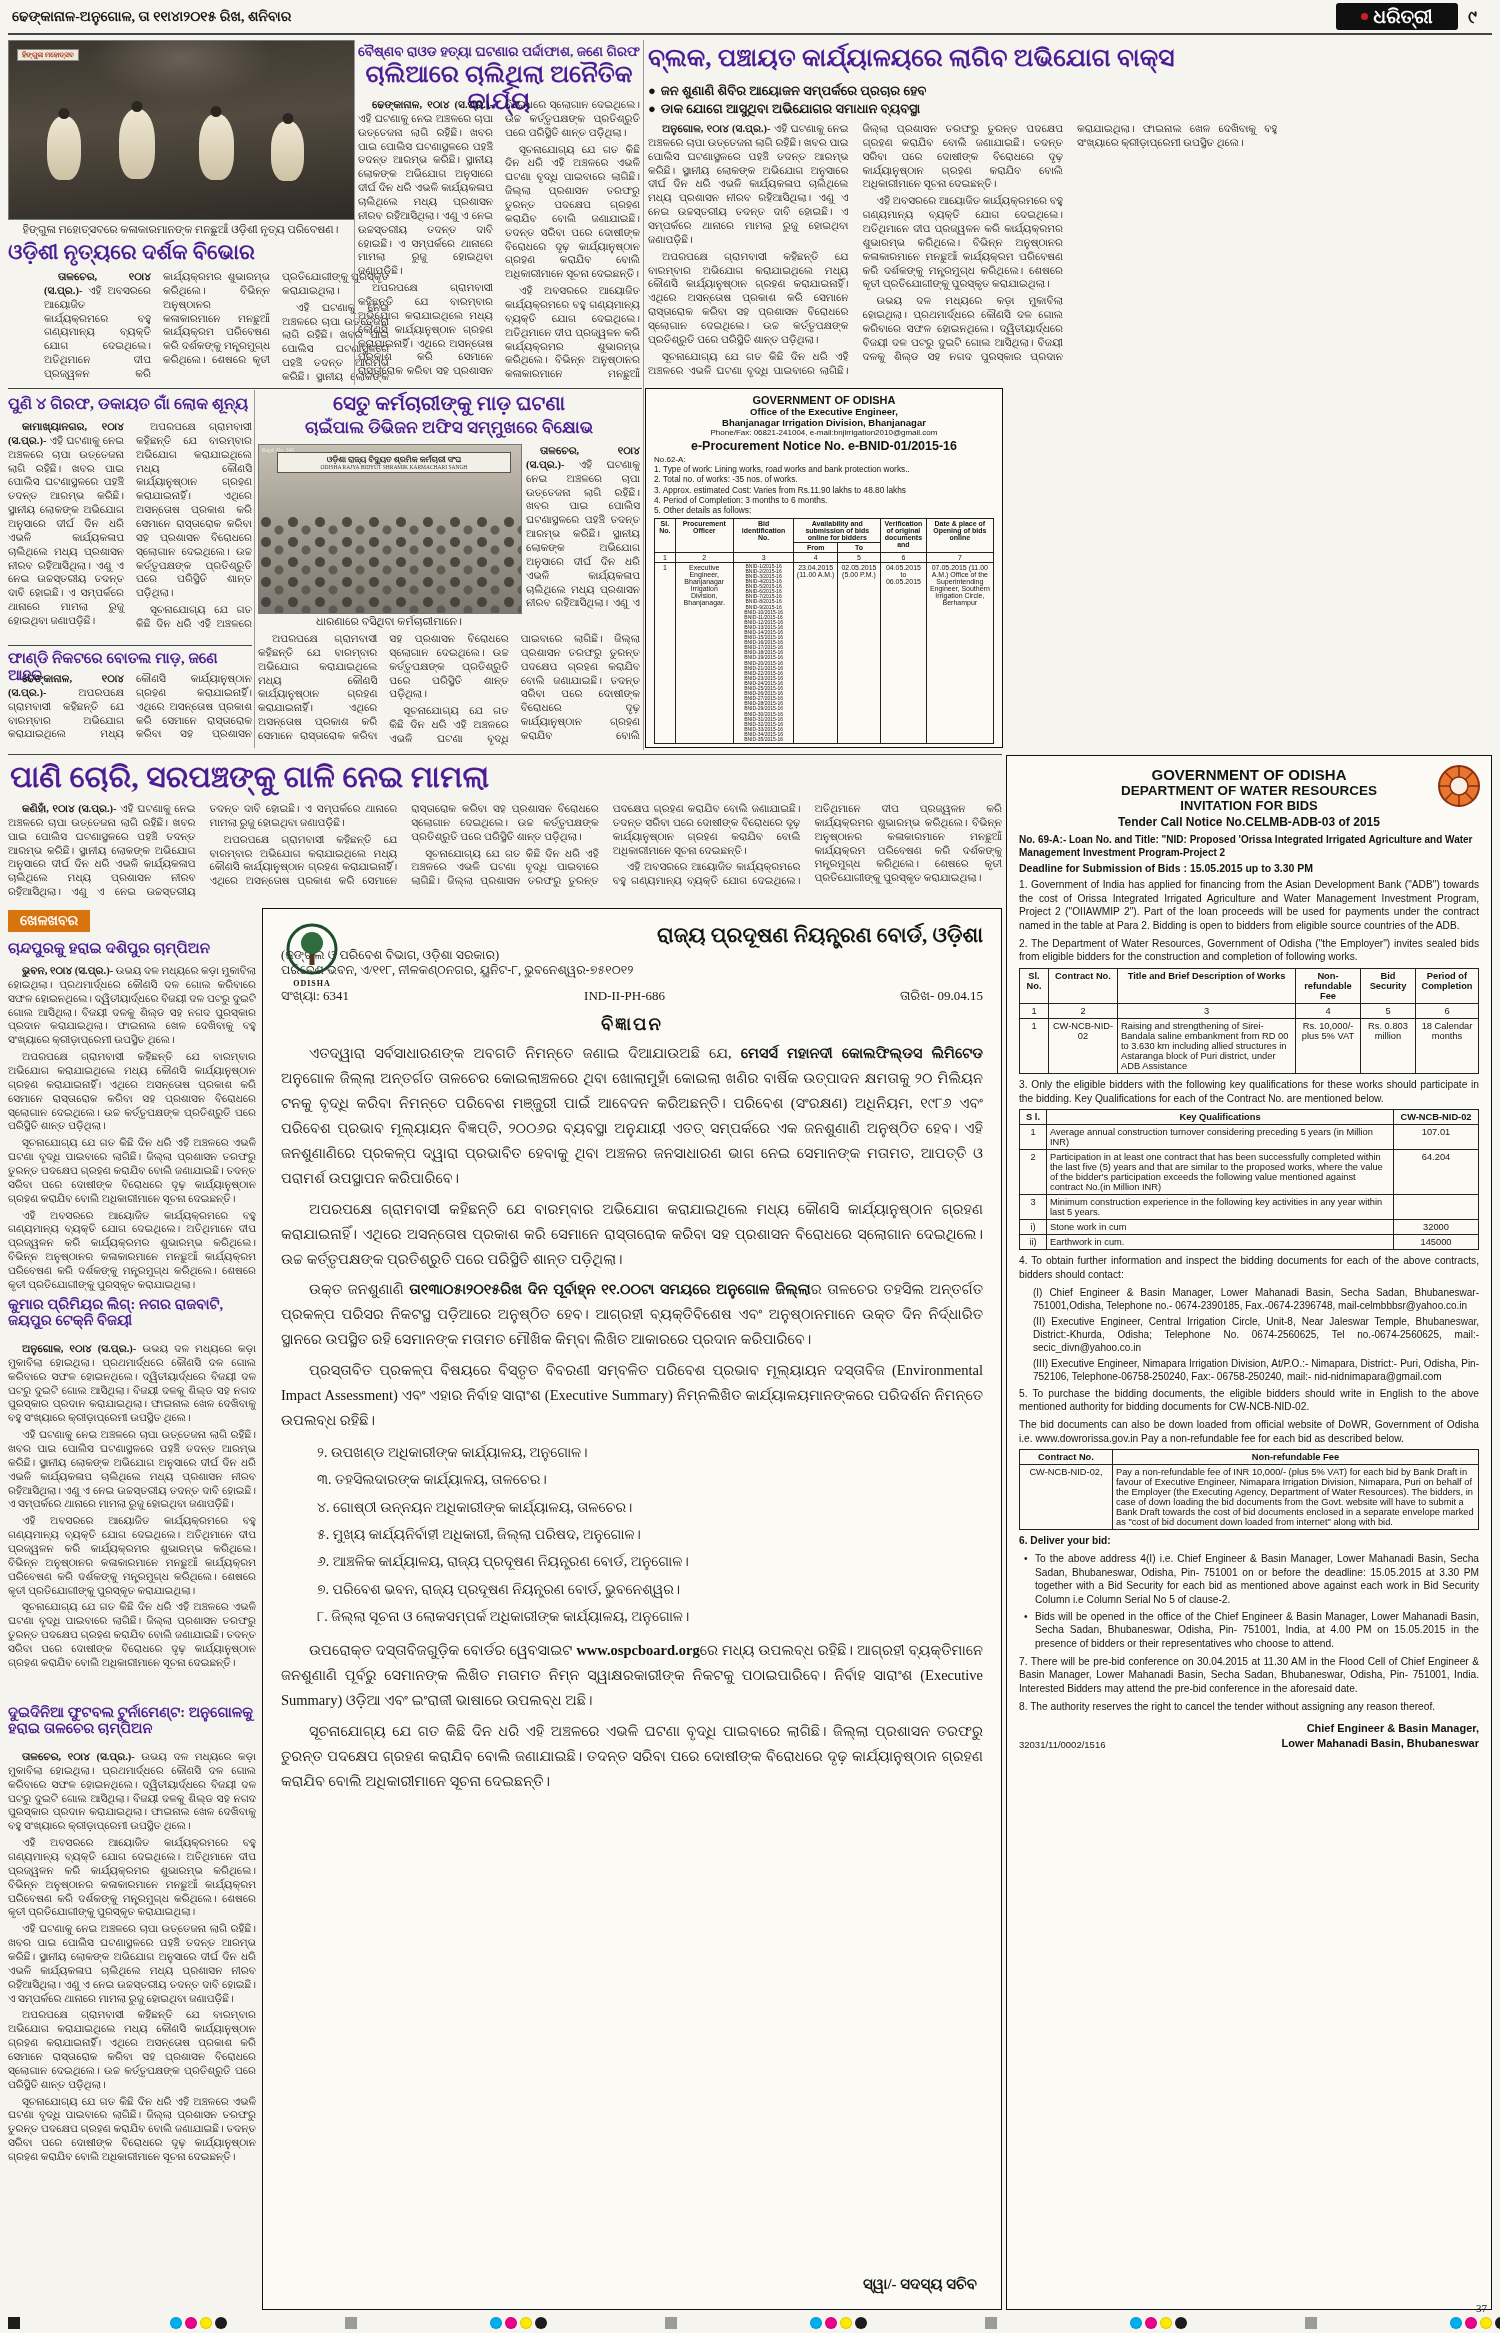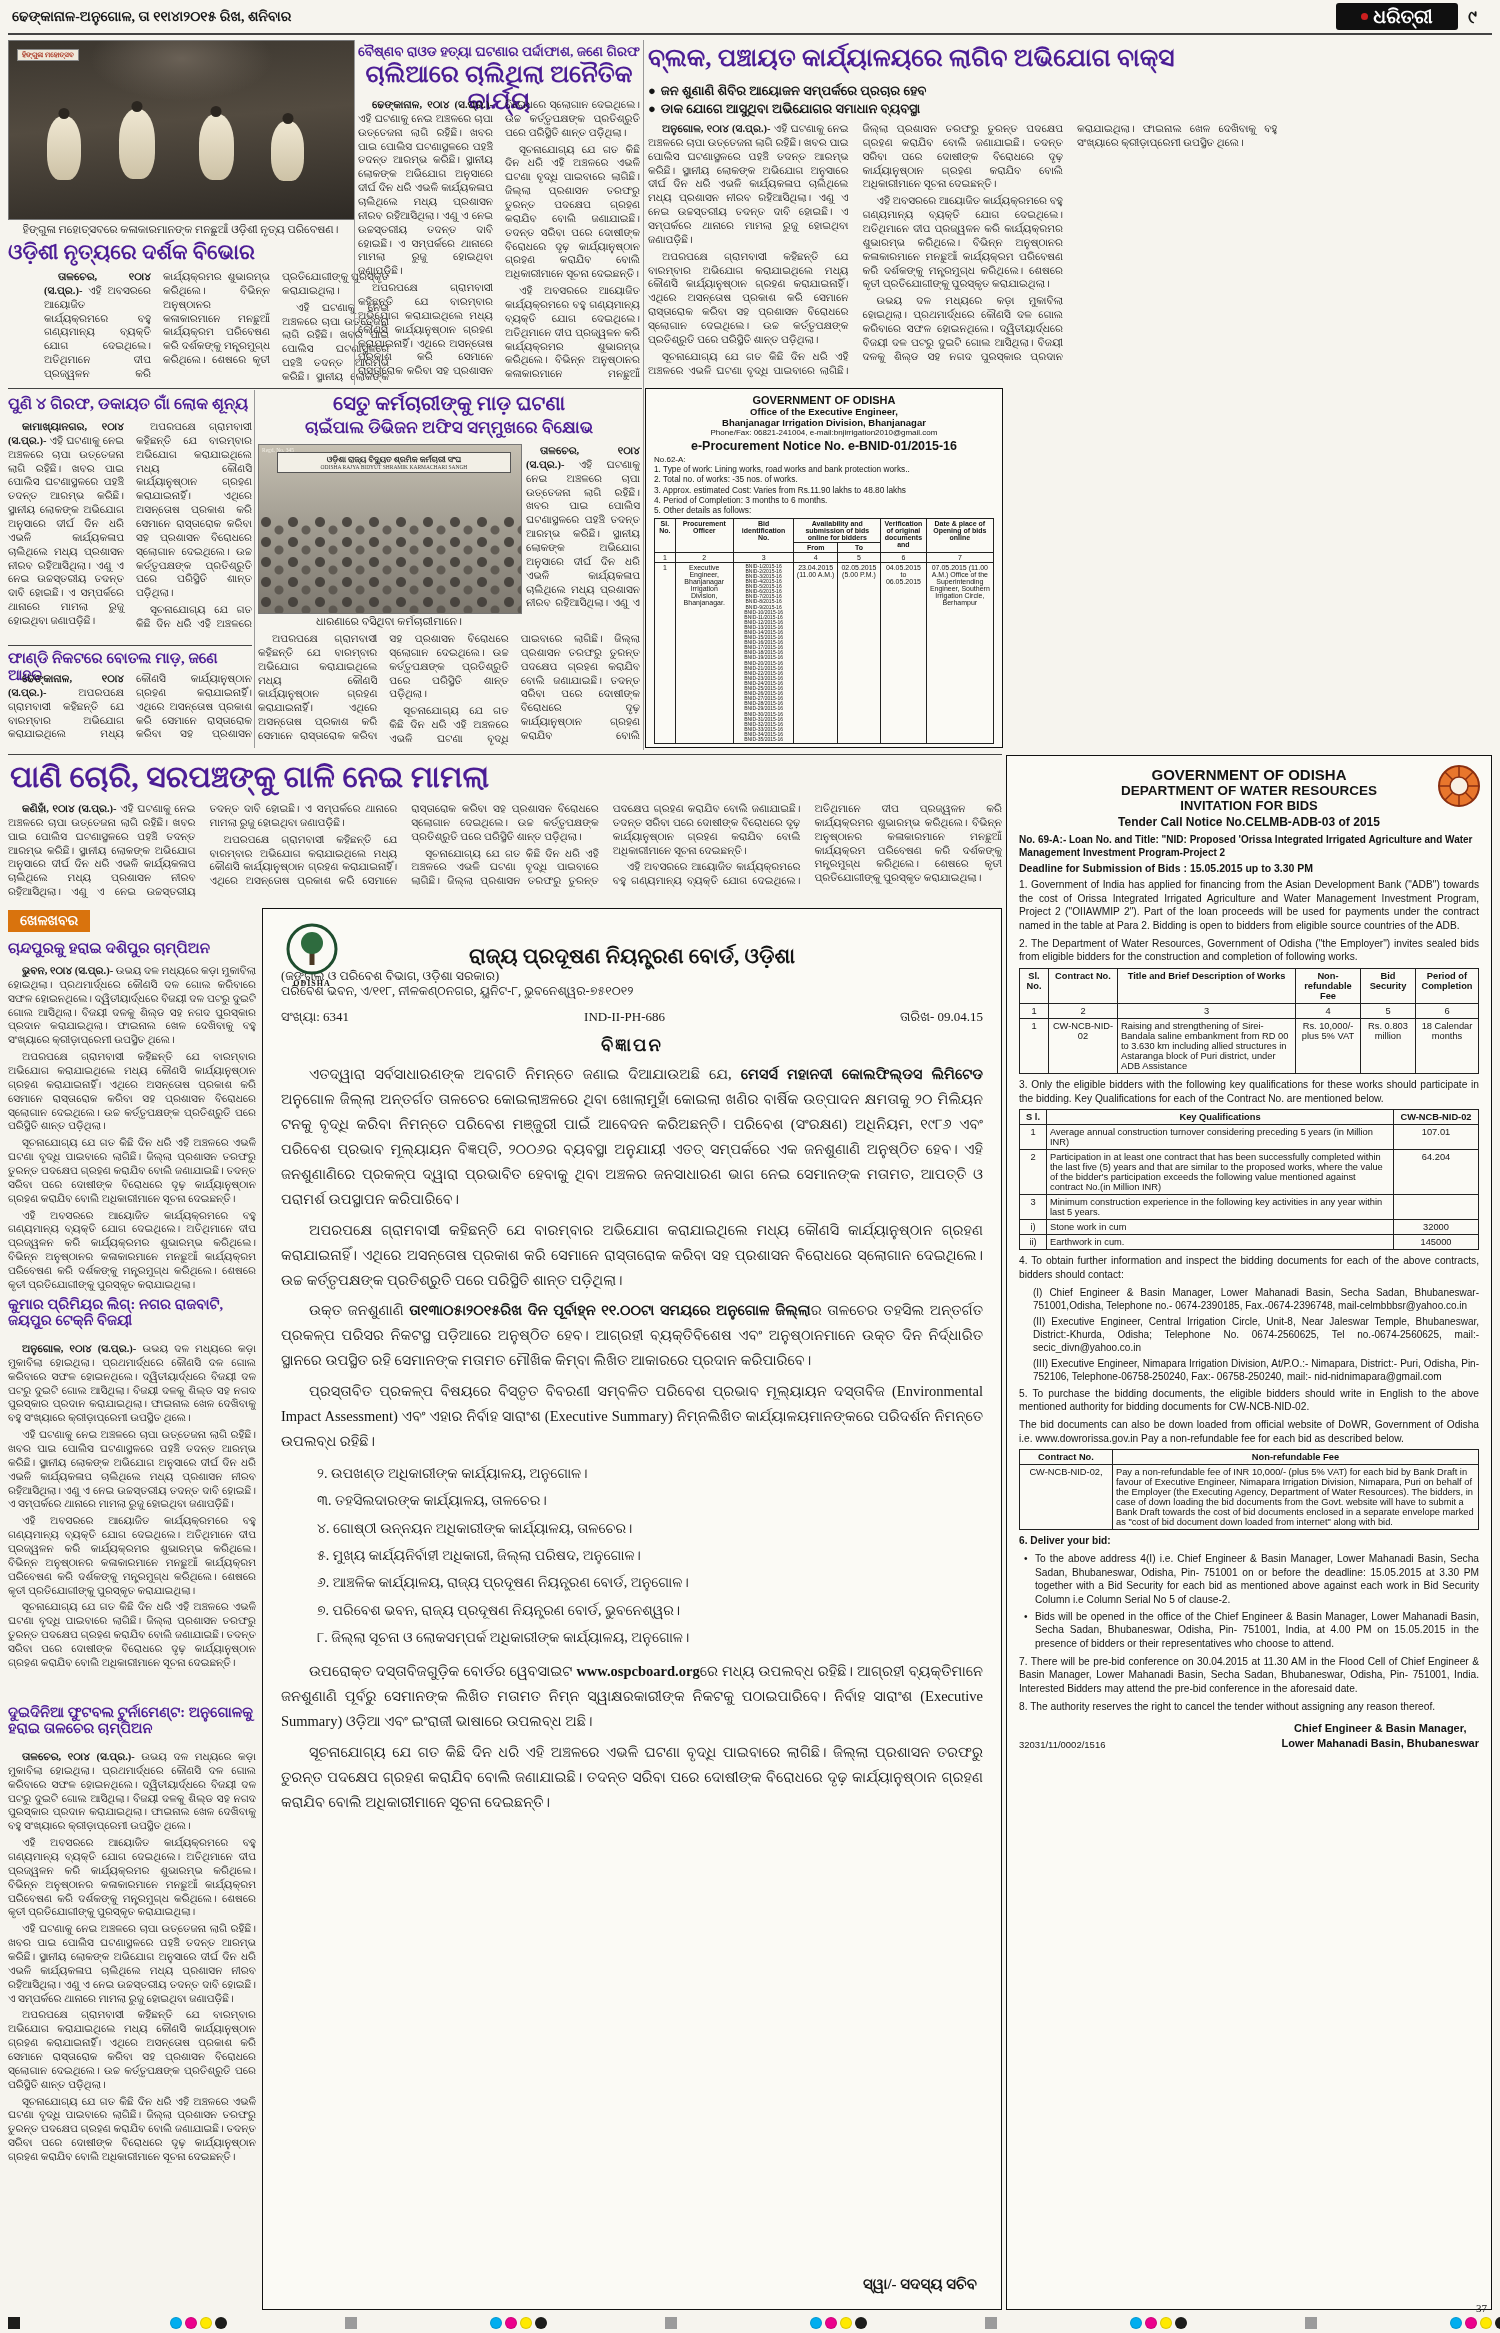--- a/index.html
+++ b/index.html
@@ -77,26 +77,26 @@
   .wrd .contact{font-size:10px;line-height:1.3;text-align:justify;margin:3px 0 3px 14px;}
   .wrd table{width:100%;font-size:9.3px;margin:4px 0;}
   .wrd th,.wrd td{border:1px solid #222;padding:2px 3px;vertical-align:top;}
   .wrd th{text-align:center;font-weight:bold;}
   .wrd td{text-align:left;}
   .wrd td.c{text-align:center;}
   .wrd .blt{font-size:10.2px;line-height:1.34;text-align:justify;margin:3px 0 3px 16px;position:relative;}
   .wrd .blt:before{content:"•";position:absolute;left:-11px;}
   .wrd .wfoot{display:flex;justify-content:space-between;align-items:flex-end;margin-top:8px;}
   .wrd .wcode{font-size:9.5px;}
-  .wrd .wsign{font-size:11px;font-weight:bold;text-align:center;line-height:1.3;}
+  .wrd .wsign{font-size:11px;font-weight:bold;text-align:right;line-height:1.3;}
   
   .spcb{padding:14px 18px;box-sizing:border-box;}
   .spcb .logo{position:absolute;left:16px;top:14px;width:66px;text-align:center;}
   .spcb .logo .lt{font-size:8px;font-weight:bold;letter-spacing:1px;}
-  .spcb .org{font-size:21px;font-weight:bold;text-align:center;margin-top:21px;}
+  .spcb .org{font-size:21px;font-weight:bold;text-align:right;}
   .spcb .sub{font-size:12.5px;text-align:left;}
   .spcb .fields{display:flex;justify-content:space-between;font-size:13px;margin-top:10px;}
   .spcb .head2{font-size:18px;font-weight:bold;text-align:center;margin:10px 0 6px 0;letter-spacing:2px;}
   .spcb p.op{font-size:14.5px;line-height:1.72;text-align:justify;text-indent:28px;margin:0 0 6px 0;}
   .spcb .litem{font-size:14px;line-height:1.95;margin-left:36px;}
   .spcb .ssign{position:absolute;right:24px;bottom:16px;font-size:15px;font-weight:bold;text-align:right;}
   
   .regrow{position:absolute;left:0;top:2316px;width:100%;height:16px;}
   .sq{position:absolute;width:12px;height:12px;top:1px;}
   .dotgrp{position:absolute;top:1px;display:flex;gap:3px;}

